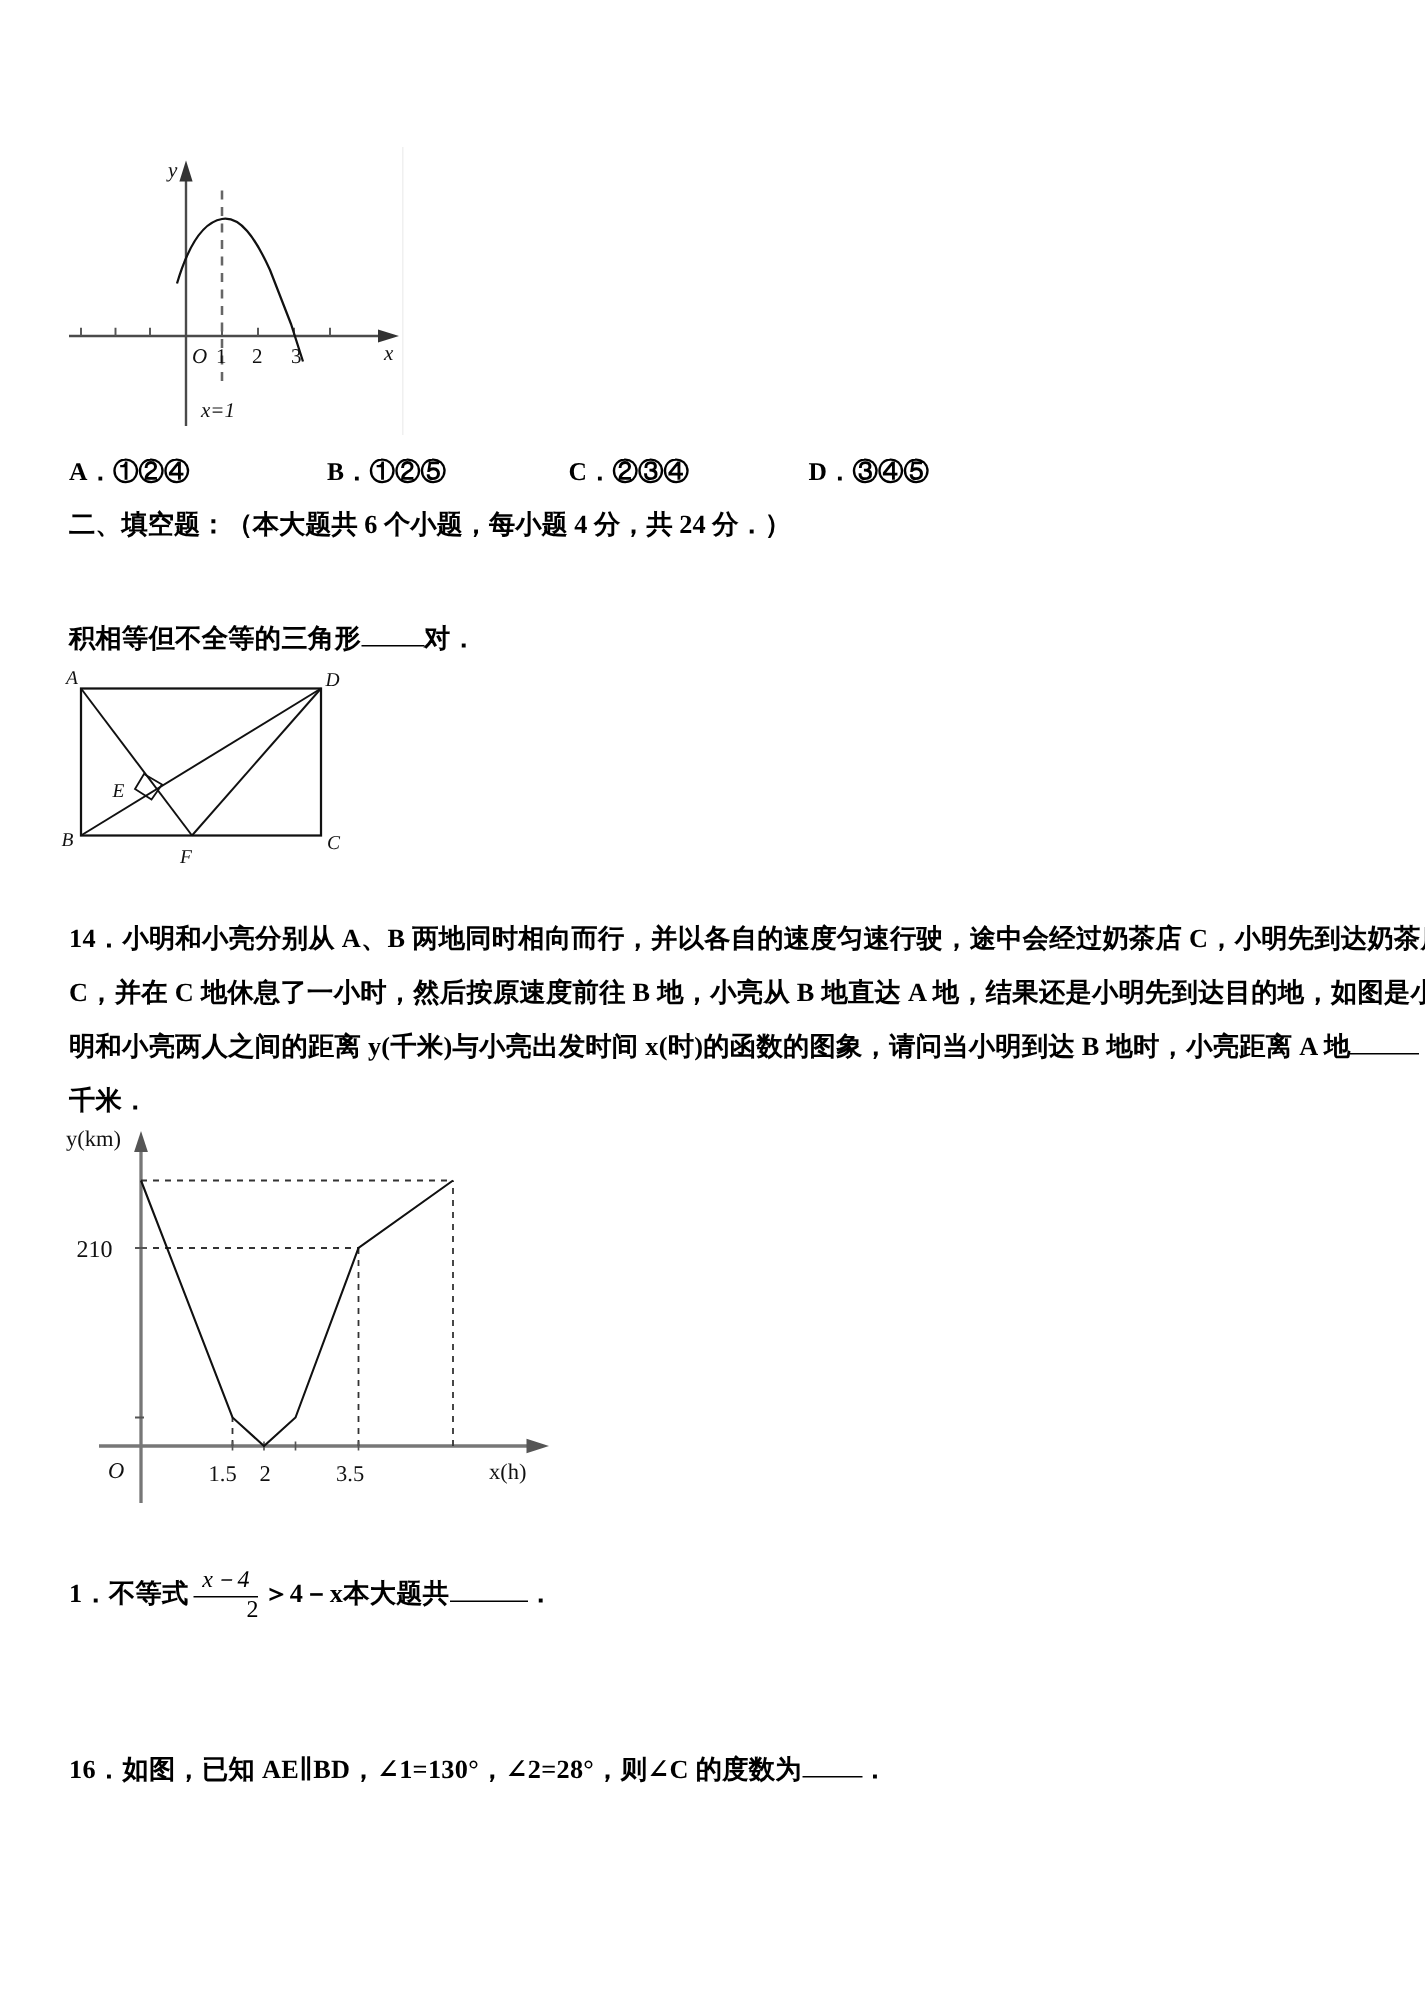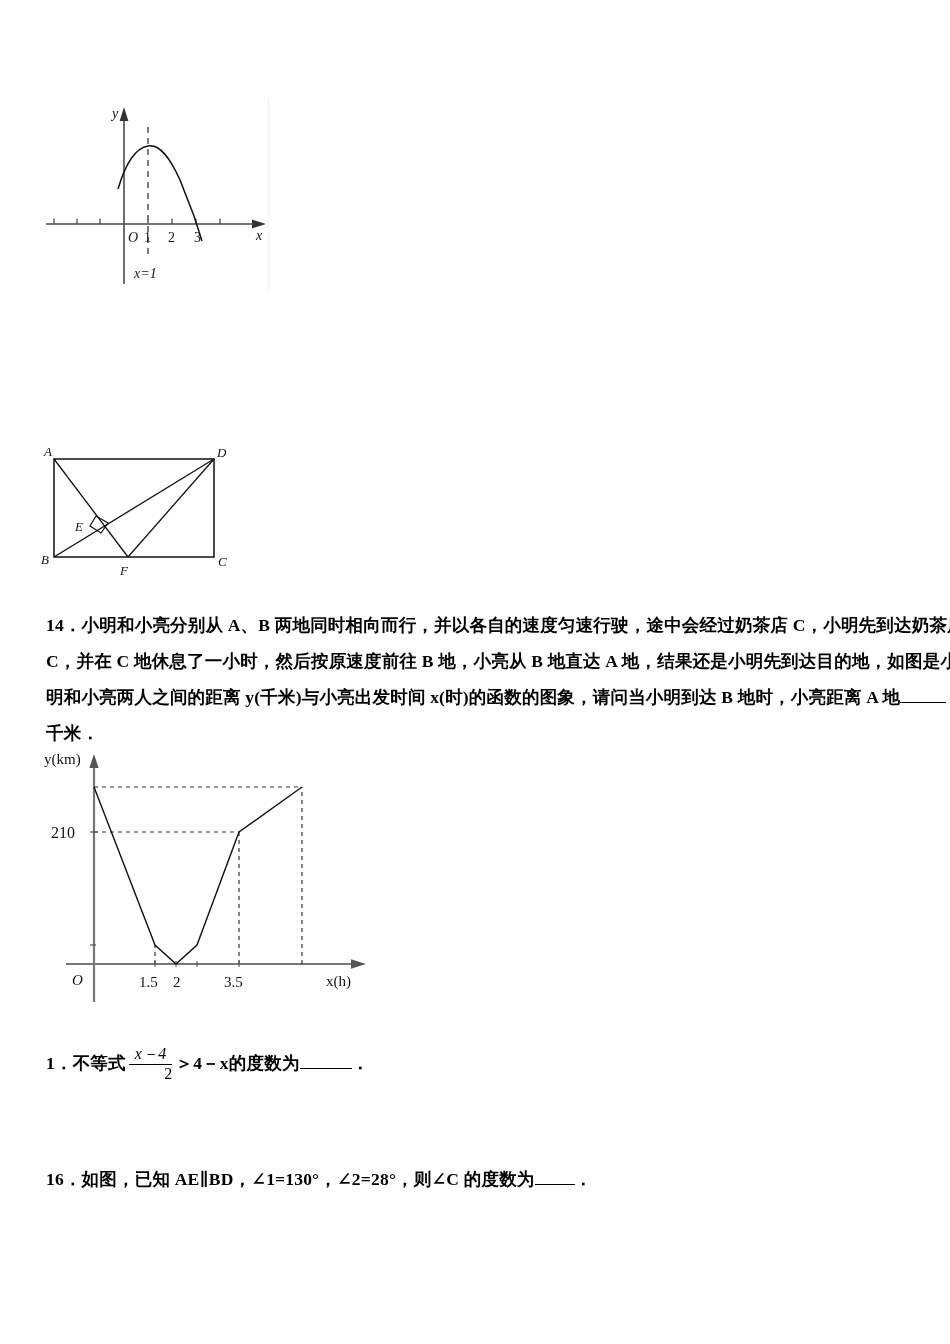--- a/index.html
+++ b/index.html
@@ -121,23 +121,39 @@
       <text x="86" y="146" font-family="Liberation Serif, serif" font-size="14" font-style="italic" fill="#111">O</text>
       <text x="102" y="146" font-family="Liberation Serif, serif" font-size="14" fill="#111">1</text>
       <text x="126" y="146" font-family="Liberation Serif, serif" font-size="14" fill="#111">2</text>
       <text x="152" y="146" font-family="Liberation Serif, serif" font-size="14" fill="#111">3</text>
       <text x="92" y="182" font-family="Liberation Serif, serif" font-size="14" font-style="italic" fill="#111">x=1</text>
     </svg>
   </div>
 
   <div style="position:absolute;left:268px;top:98px;width:1px;height:192px;background:#f0f0f0;"></div>
 
-
-
-
+  <div class="choices-row">
+    <span class="choice" style="left:0px;">
+      <span class="clab">A．</span><span class="circnum">①②④</span>
+    </span>
+    <span class="choice" style="left:172px;">
+      <span class="clab">B．</span><span class="circnum">①②⑤</span>
+    </span>
+    <span class="choice" style="left:333px;">
+      <span class="clab">C．</span><span class="circnum">②③④</span>
+    </span>
+    <span class="choice" style="left:493px;">
+      <span class="clab">D．</span><span class="circnum">③④⑤</span>
+    </span>
+  </div>
+
+  <div class="section-head">二、填空题：（本大题共 6 个小题，每小题 4 分，共 24 分．）</div>
+
+
+  <div class="qtext" style="left:46px; top:405px; width:860px;"><span>积相等但不全等的三角形</span><span class="ublank" style="width:42px;"></span><span>对．</span></div>
 
   <div class="fig" style="left:36px; top:444px; width:232px; height:140px;">
     <svg width="232" height="140" viewBox="0 0 232 140">
 
       <rect x="18" y="15" width="160" height="98" fill="none" stroke="#111" stroke-width="1.5"></rect>
 
       <line x1="18" y1="113" x2="178" y2="15" stroke="#111" stroke-width="1.3"></line>
 
       <line x1="18" y1="15" x2="92" y2="113" stroke="#111" stroke-width="1.3"></line>
 
@@ -190,17 +206,17 @@
       <text x="8" y="22" font-family="Liberation Serif, serif" font-size="15" fill="#111">y(km)</text>
       <text x="290" y="244" font-family="Liberation Serif, serif" font-size="15" fill="#111">x(h)</text>
       <text x="15" y="96" font-family="Liberation Serif, serif" font-size="16" fill="#111">210</text>
       <text x="36" y="243" font-family="Liberation Serif, serif" font-size="15" font-style="italic" fill="#111">O</text>
       <text x="103" y="245" font-family="Liberation Serif, serif" font-size="15" fill="#111">1.5</text>
       <text x="137" y="245" font-family="Liberation Serif, serif" font-size="15" fill="#111">2</text>
       <text x="188" y="245" font-family="Liberation Serif, serif" font-size="15" fill="#111">3.5</text>
     </svg>
   </div>
 
-  <div class="qtext" style="left:46px; top:1046px; width:600px; line-height:26px;"><span>1．</span><span>不等式</span><span class="frac"><span class="num">x－4</span><span class="den">2</span></span><span>＞4－x</span><span>的度数为</span><span class="ublank" style="width:52px;"></span><span>．</span></div>
+  <div class="qtext" style="left:46px; top:1046px; width:600px; line-height:26px;"><span>1．</span><span>不等式</span><span class="frac"><span class="num">x－4</span><span class="den">2</span></span><span>＞4－x</span><span>本大题共</span><span class="ublank" style="width:52px;"></span><span>．</span></div>
 
   <div class="qtext" style="left:46px; top:1159px; width:860px;"><span>16．</span><span>如图，已知 AE∥BD，∠1=130°，∠2=28°，则∠C 的度数为</span><span class="ublank" style="width:40px;"></span><span>．</span></div>
 
 </div>
 
 </body></html>

